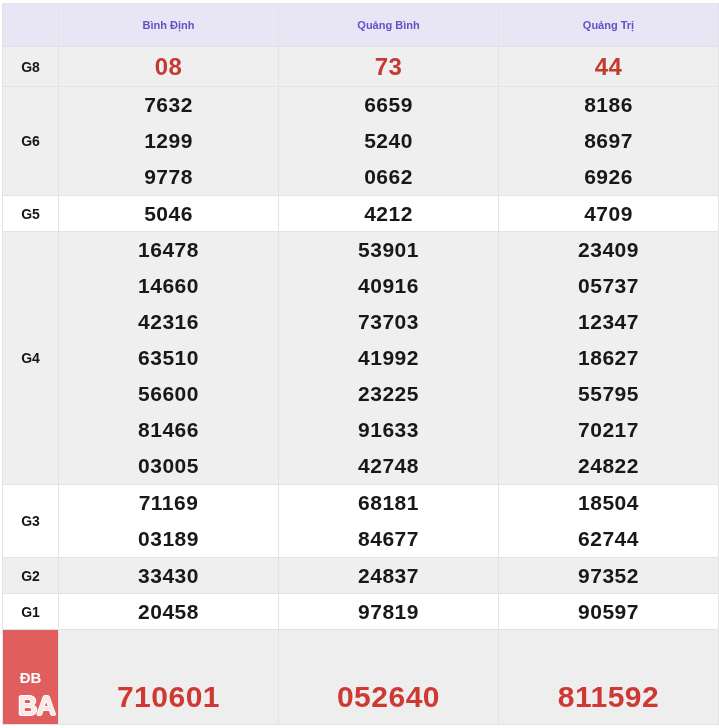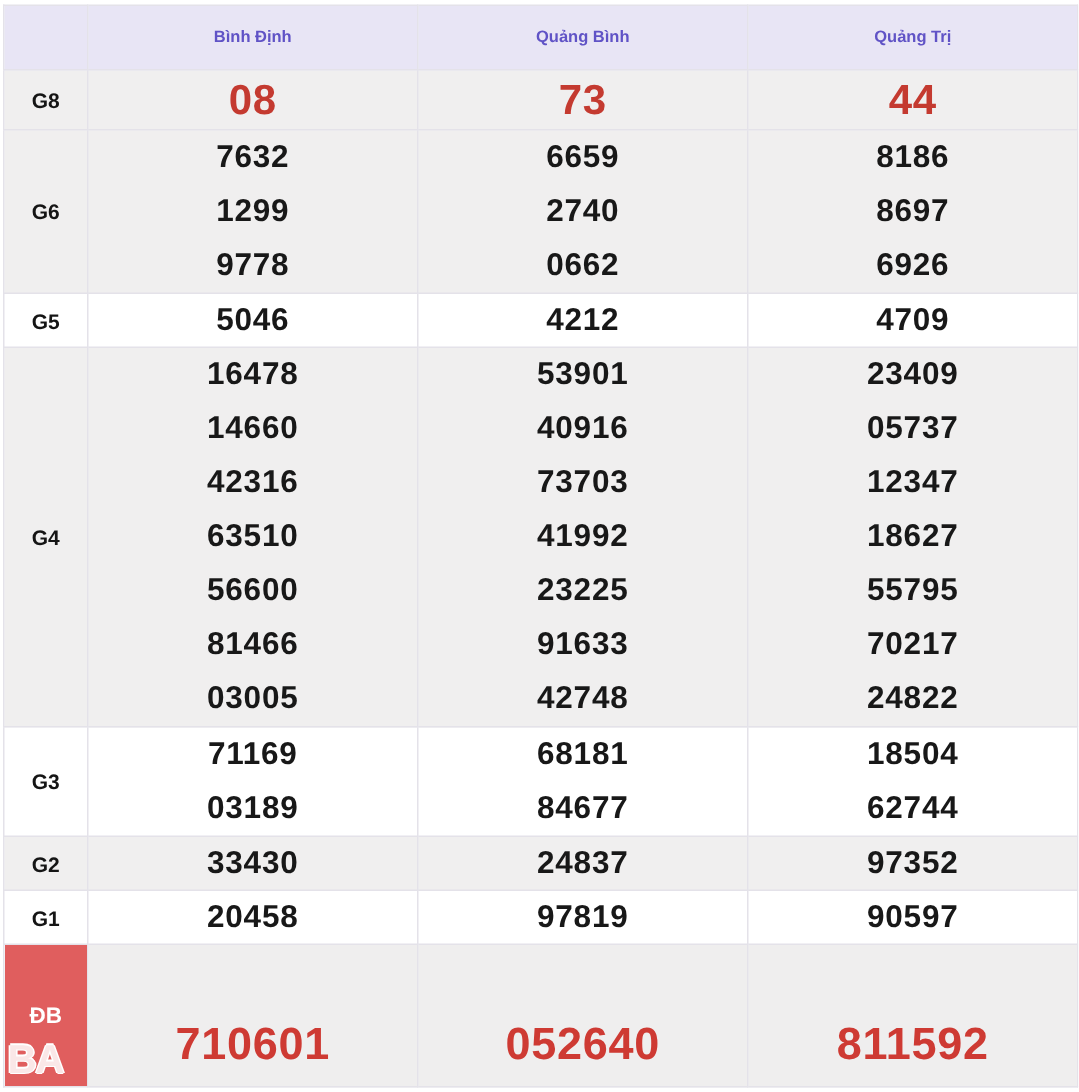--- a/index.html
+++ b/index.html
@@ -25,29 +25,29 @@
     font-size:14px; font-weight:bold; color:#151515;
     background:#ffffff;
   }
   tr.gray td { background:#f0efef;text-align:center; }
   tr.gray td.label { background:#f0efef; }
   .num {
     font-size:21px; font-weight:bold; color:#181818;
     line-height:36px; letter-spacing:0.5px;
   }
   tr.row-single .num { line-height:35px; }
-  tr.row-g8 .num { font-size:28px; color:#c43a30; line-height:39px; }
+  tr.row-g8 .num { font-size:24px; color:#c43a30; line-height:39px; }
   tr.row-db td { background:#efeeee; }
   tr.row-db .num { font-size:30px; color:#ce3a33; line-height:54px;margin-top:40px; }
   tr.row-db td.label {
     background:#e05e5e; color:#ffffff; font-size:15px;
     position:relative; overflow:visible;
   }
   .wm {
-    position:absolute; left:2px; bottom:2px;
+    position:absolute; left:15px; bottom:2px;
     font-size:27px; font-weight:bold; letter-spacing:-1px;
     color:rgba(224,94,94,0.15);
     text-shadow:-1px 0 #ffffff,1px 0 #ffffff,0 -1px #ffffff,0 1px #ffffff;
     pointer-events:none;
   }
 </style>
 </head>
 <body>
 
 <div class="wrap">
@@ -81,21 +81,21 @@
         </tr>
         <tr class="gray">
           <td class="label">G6</td>
           <td>
             <div class="num">7632</div>
             <div class="num">1299</div>
             <div class="num">9778</div>
           </td>
           <td>
             <div class="num">6659</div>
-            <div class="num">2740</div>
+            <div class="num">5240</div>
             <div class="num">0662</div>
           </td>
           <td>
             <div class="num">8186</div>
             <div class="num">8697</div>
             <div class="num">6926</div>
           </td>
         </tr>
         <tr class="row-single">
           <td class="label">G5</td>

